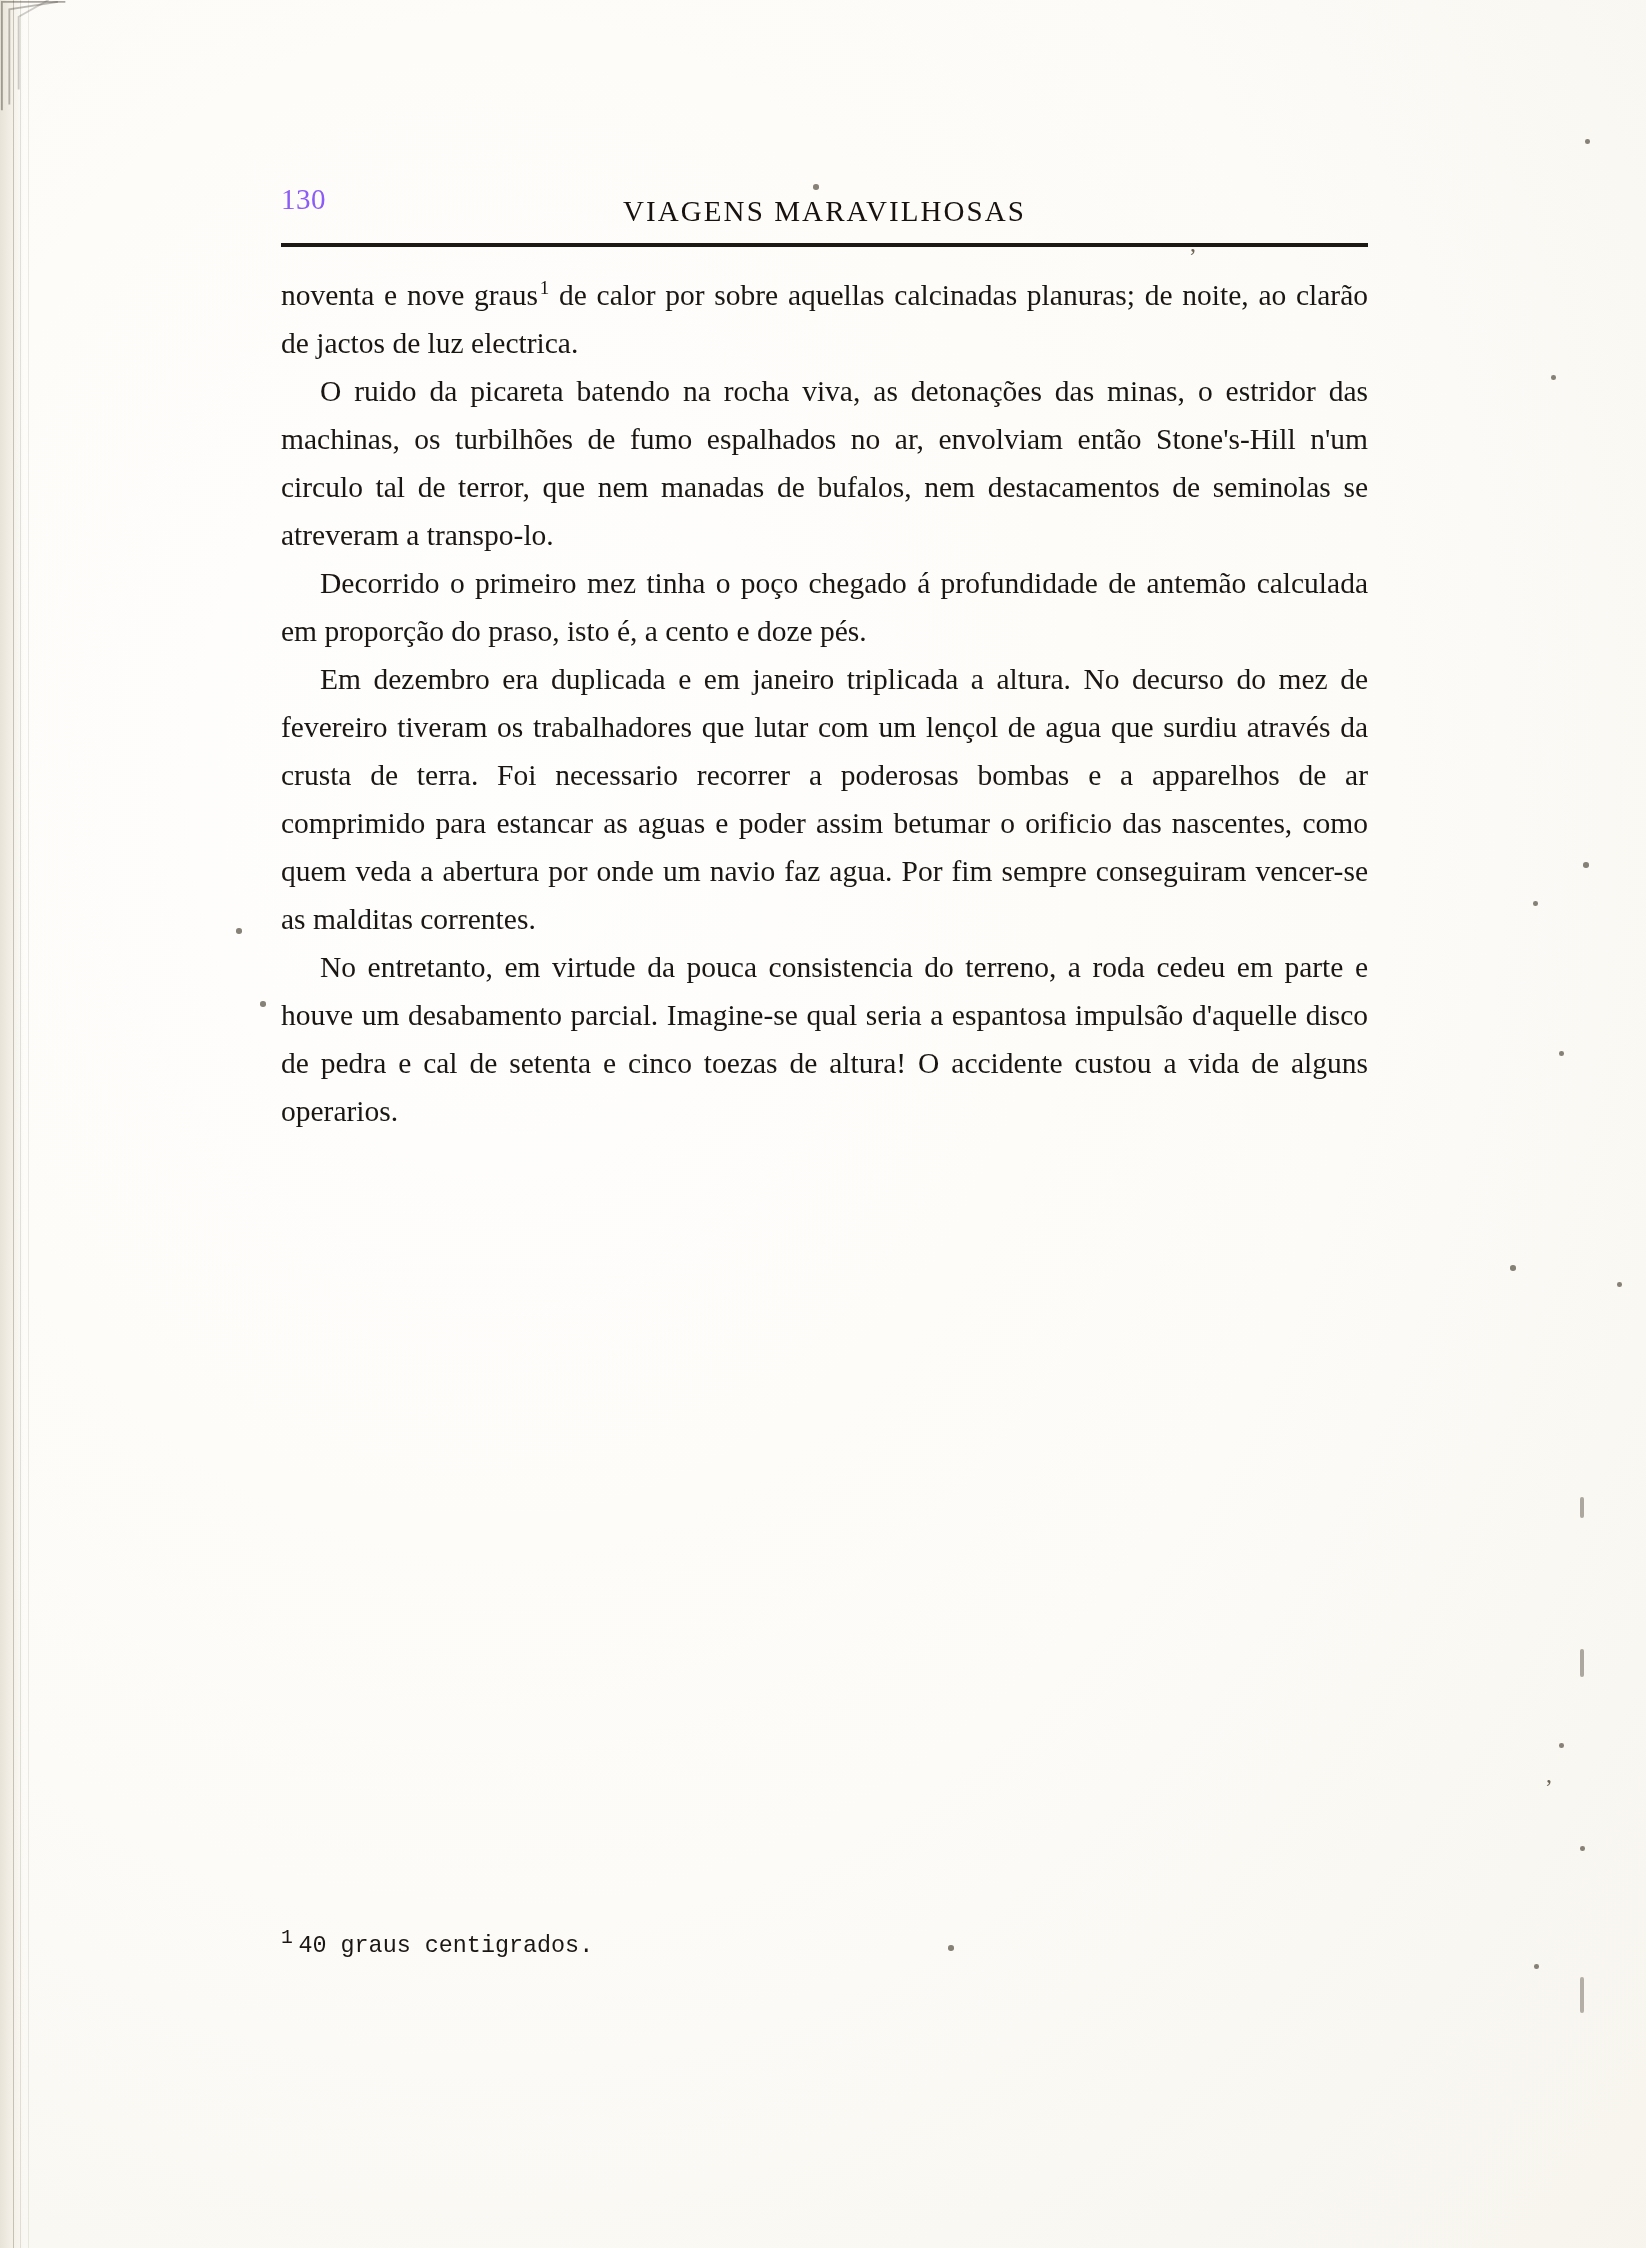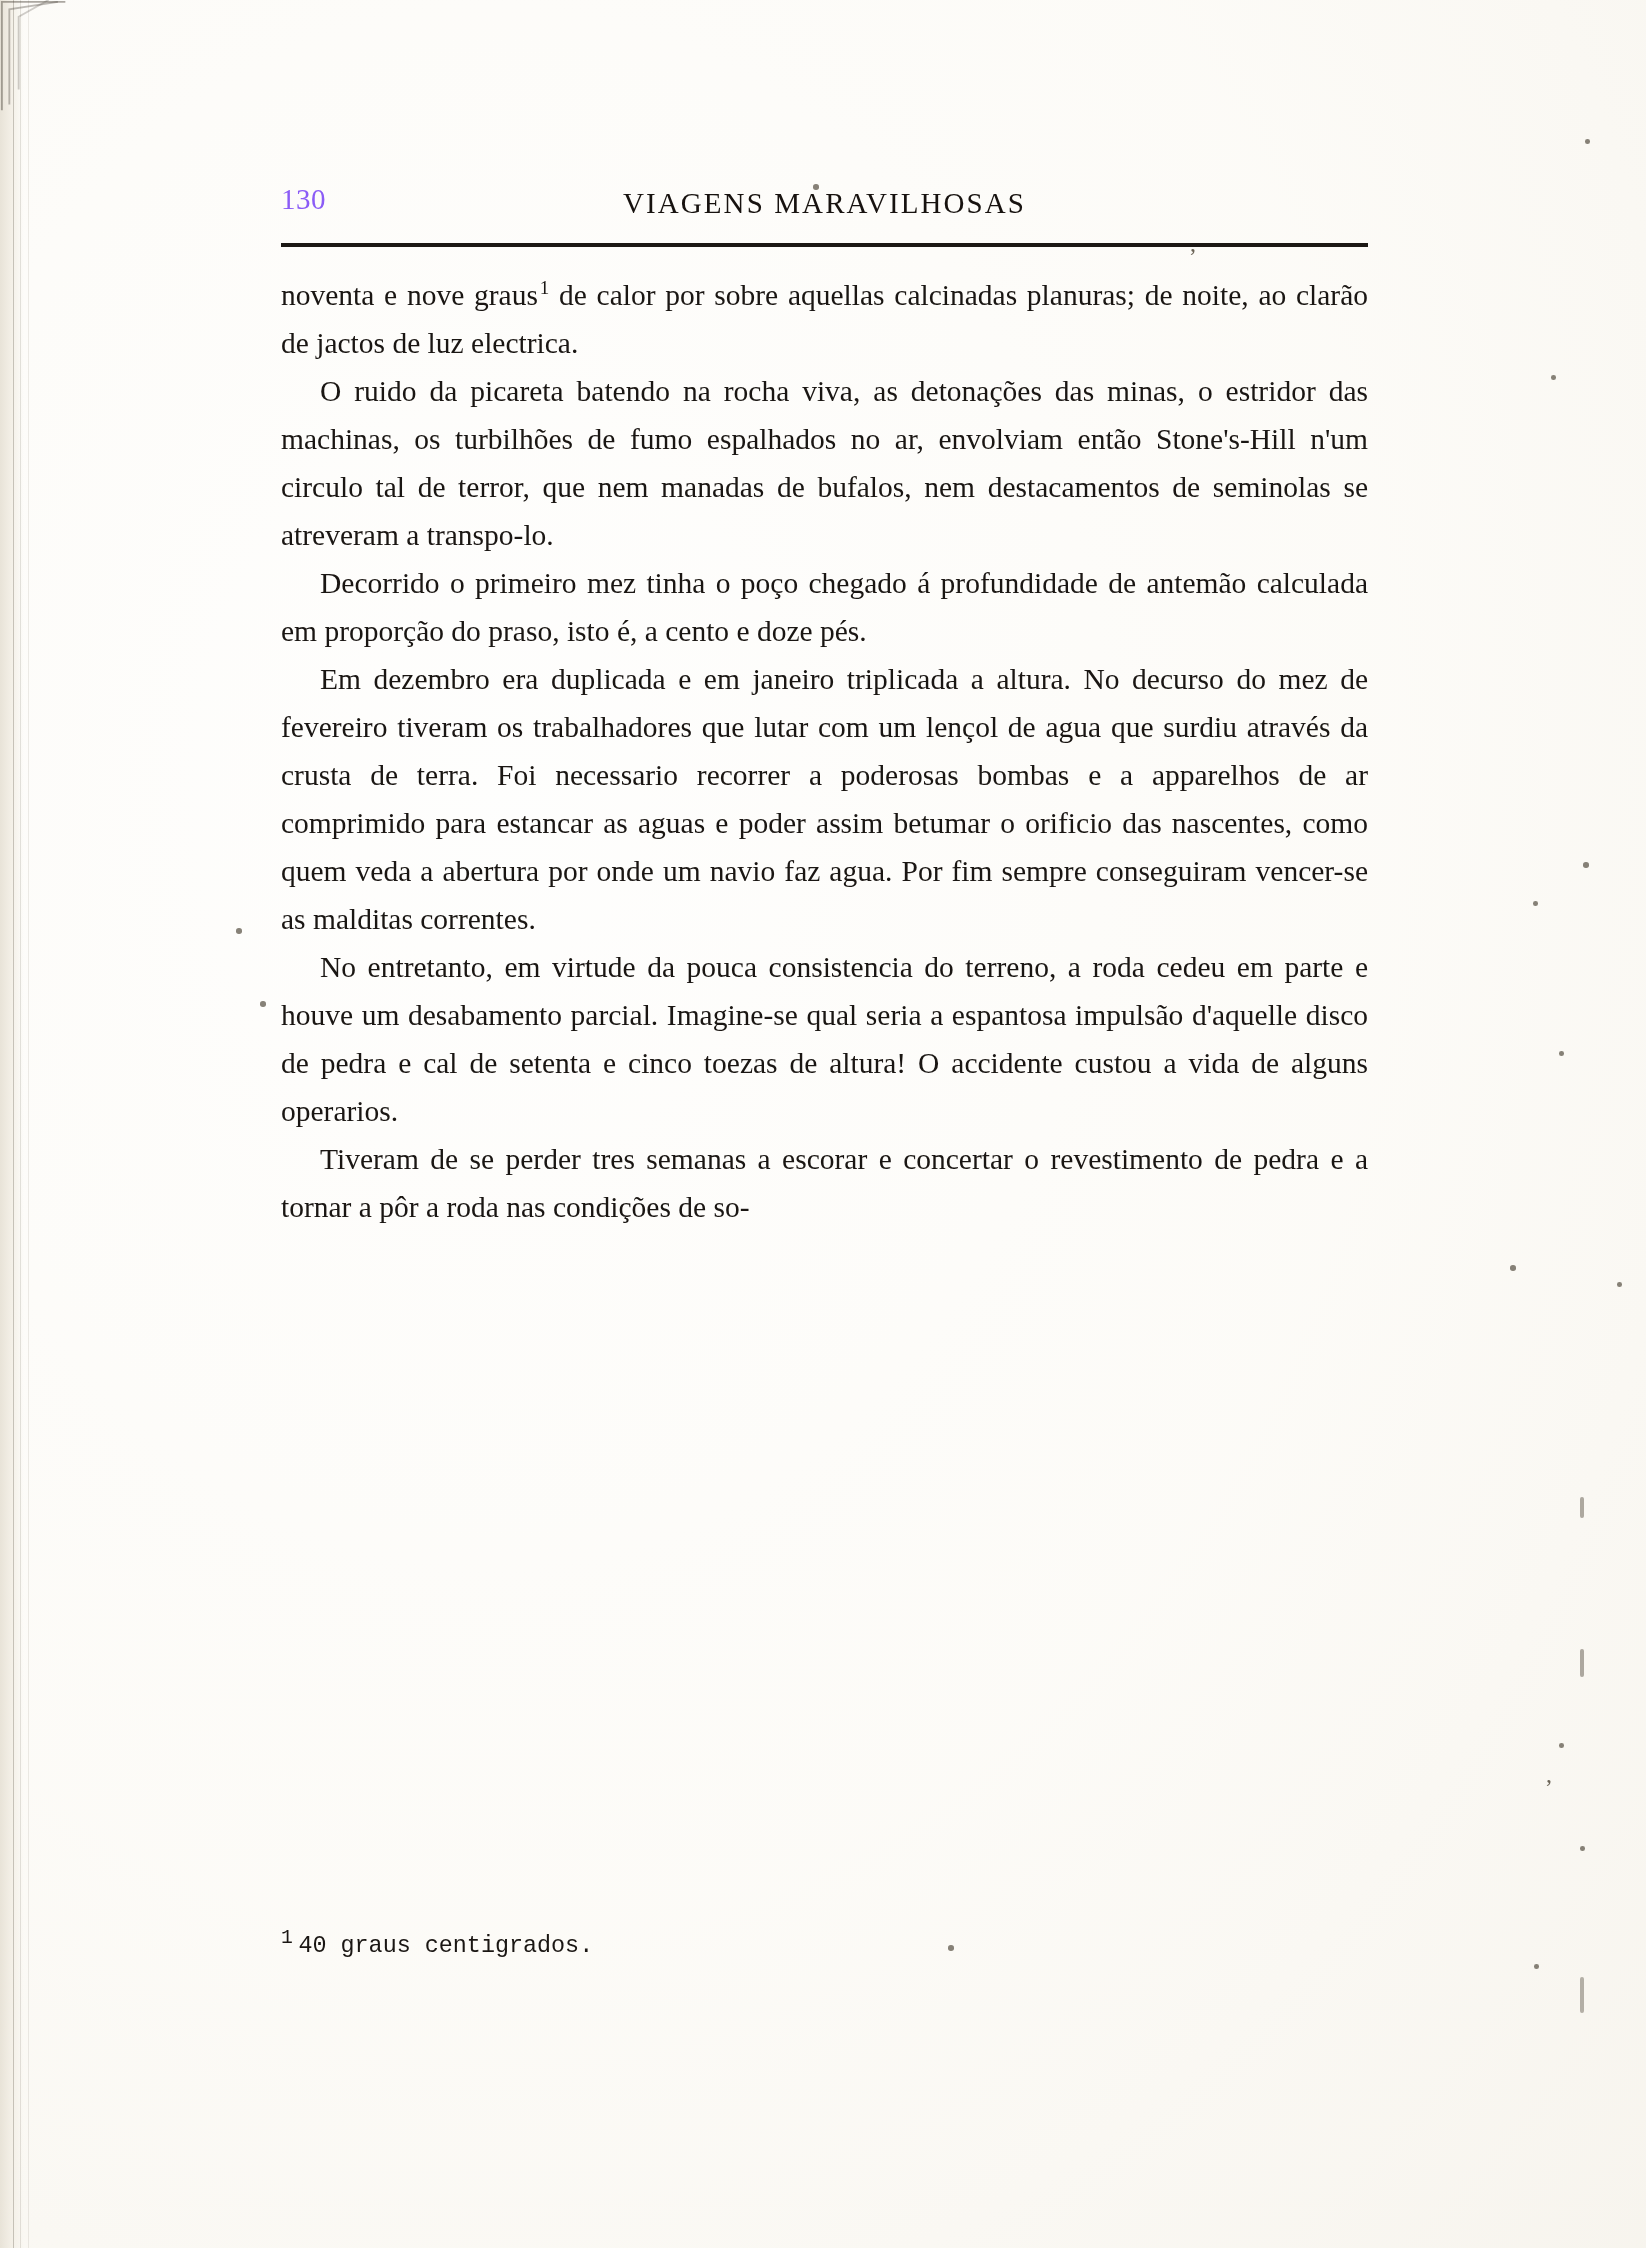--- a/index.html
+++ b/index.html
@@ -71,21 +71,21 @@
     left: 0;
     top: 0;
     font-size: 29px;
     letter-spacing: 0.5px;
     color: #8b5cf6;
   }
   .head-title {
     position: absolute;
     left: 0;
     right: 0;
-    top: 4px;
+    top: 12px;
     text-align: center;
     font-size: 29px;
     letter-spacing: 2.1px;
     color: #17120f;
   }
   .rule {
     margin-top: 9.4px;
     height: 3.7px;
     background: #1c1814;
     width: 100%;
@@ -193,21 +193,20 @@
 
       <p>O ruido da picareta batendo na rocha viva, as detonações das minas, o estridor das machinas, os turbilhões de fumo espalhados no ar, envolviam então Stone's-Hill n'um circulo tal de terror, que nem manadas de bufalos, nem destacamentos de seminolas se atreveram a transpo-lo.</p>
 
 
       <p>Decorrido o primeiro mez tinha o poço chegado á profundidade de antemão calculada em proporção do praso, isto é, a cento e doze pés.</p>
 
       <p>Em dezembro era duplicada e em janeiro triplicada a altura. No decurso do mez de fevereiro tiveram os trabalhadores que lutar com um lençol de agua que surdiu através da crusta de terra. Foi necessario recorrer a poderosas bombas e a apparelhos de ar comprimido para estancar as aguas e poder assim betumar o orificio das nascentes, como quem veda a abertura por onde um navio faz agua. Por fim sempre conseguiram vencer-se as malditas correntes.</p>
 
       <p>No entretanto, em virtude da pouca consistencia do terreno, a roda cedeu em parte e houve um desabamento parcial. Imagine-se qual seria a espantosa impulsão d'aquelle disco de pedra e cal de setenta e cinco toezas de altura! O accidente custou a vida de alguns operarios.</p>
 
-      <p>Tiveram de se perder tres semanas a escorar e concertar o revestimento de pedra e a tornar a pôr a roda nas condições de so-</p>
 
     </div>
   </div>
 
   <div class="footnote">
     <span class="fn-mark">1</span><span>40 graus centigrados.</span>
   </div>
 
 </div>
 

